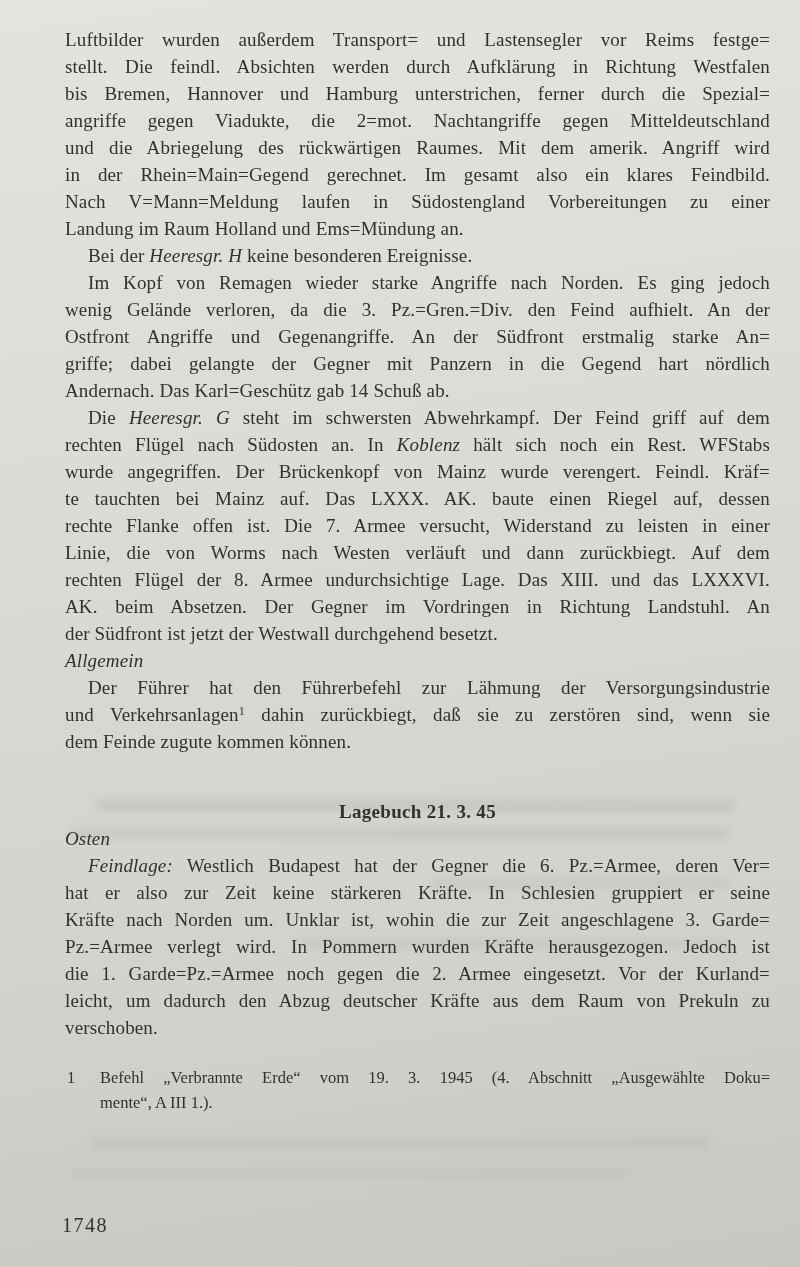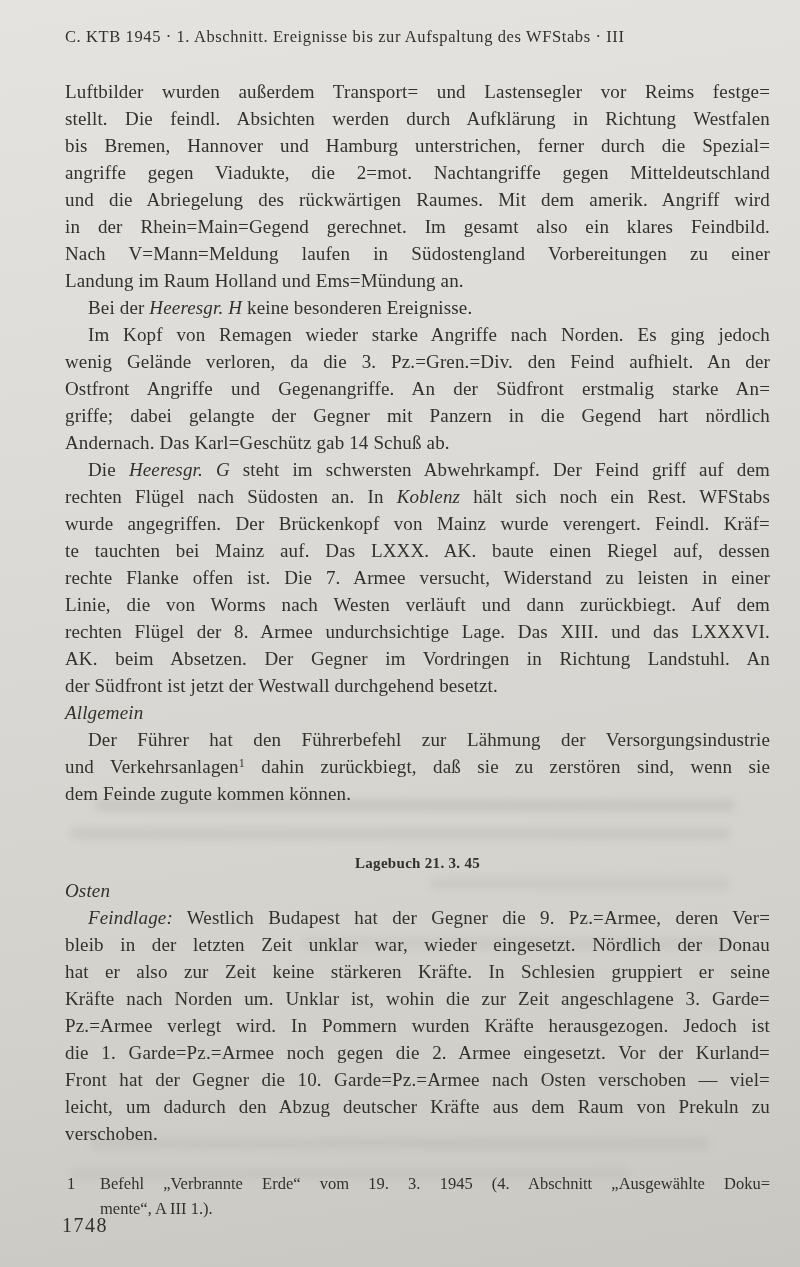--- a/index.html
+++ b/index.html
@@ -33,21 +33,21 @@
   }
   .line.last { text-align-last: left; }
   .para.indent .line:first-child { text-indent: 23px; }
   .it { font-style: italic; }
   sup { font-size: 12px; line-height: 0; vertical-align: 6px; }
   .center-heading {
     margin-top: 43px;
     line-height: 27px;
     text-align: center;
     font-weight: bold;
-    font-size: 15px;
+    font-size: 19px;
     letter-spacing: 0.3px;
   }
   .footnote {
     display: flex;
     margin-top: 24px;
     font-size: 16.5px;
   }
   .footnote .line { line-height: 25px; }
   .fn-num { width: 35px; flex: 0 0 35px; padding-left: 2px; box-sizing: border-box; line-height: 25px; }
   .fn-text { flex: 1; }
@@ -81,21 +81,20 @@
 <div class="page">
 
   <div class="smudge s1"></div>
   <div class="smudge s2"></div>
   <div class="smudge s3"></div>
   <div class="smudge s4"></div>
   <div class="smudge s5"></div>
   <div class="smudge s6"></div>
 
   <div class="content">
-    <div class="running-head">C. KTB 1945 · 1. Abschnitt. Ereignisse bis zur Aufspaltung des WFStabs · III</div>
 
     <div class="body-text">
         <div class="para">
           <div class="line"><span>Luftbilder wurden außerdem Transport= und Lastensegler vor Reims festge=</span></div>
           <div class="line"><span>stellt. Die feindl. Absichten werden durch Aufklärung in Richtung Westfalen</span></div>
           <div class="line"><span>bis Bremen, Hannover und Hamburg unterstrichen, ferner durch die Spezial=</span></div>
           <div class="line"><span>angriffe gegen Viadukte, die 2=mot. Nachtangriffe gegen Mitteldeutschland</span></div>
           <div class="line"><span>und die Abriegelung des rückwärtigen Raumes. Mit dem amerik. Angriff wird</span></div>
           <div class="line"><span>in der Rhein=Main=Gegend gerechnet. Im gesamt also ein klares Feindbild.</span></div>
           <div class="line"><span>Nach V=Mann=Meldung laufen in Südostengland Vorbereitungen zu einer</span></div>
@@ -128,27 +127,25 @@
         <div class="para indent">
           <div class="line"><span>Der Führer hat den Führerbefehl zur Lähmung der Versorgungsindustrie</span></div>
           <div class="line"><span>und Verkehrsanlagen</span><sup>1</sup><span> dahin zurückbiegt, daß sie zu zerstören sind, wenn sie</span></div>
           <div class="line last"><span>dem Feinde zugute kommen können.</span></div>
         </div>
         <div class="center-heading">Lagebuch 21. 3. 45</div>
         <div class="para">
           <div class="line last"><span class="it">Osten</span></div>
         </div>
         <div class="para indent">
-          <div class="line"><span class="it">Feindlage:</span><span> Westlich Budapest hat der Gegner die 9. Pz.=Armee, deren Ver=</span></div>
-          <div class="line"><span>bleib in der letzten Zeit unklar war, wieder eingesetzt. Nördlich der Donau</span></div>
+          <div class="line"><span class="it">Feindlage:</span><span> Westlich Budapest hat der Gegner die 6. Pz.=Armee, deren Ver=</span></div>
           <div class="line"><span>hat er also zur Zeit keine stärkeren Kräfte. In Schlesien gruppiert er seine</span></div>
           <div class="line"><span>Kräfte nach Norden um. Unklar ist, wohin die zur Zeit angeschlagene 3. Garde=</span></div>
           <div class="line"><span>Pz.=Armee verlegt wird. In Pommern wurden Kräfte herausgezogen. Jedoch ist</span></div>
           <div class="line"><span>die 1. Garde=Pz.=Armee noch gegen die 2. Armee eingesetzt. Vor der Kurland=</span></div>
-          <div class="line"><span>Front hat der Gegner die 10. Garde=Pz.=Armee nach Osten verschoben — viel=</span></div>
           <div class="line"><span>leicht, um dadurch den Abzug deutscher Kräfte aus dem Raum von Prekuln zu</span></div>
           <div class="line last"><span>verschoben.</span></div>
         </div>
       </div>
 
     <div class="footnote">
       <span class="fn-num">1</span>
       <div class="fn-text">
         <div class="line">Befehl „Verbrannte Erde“ vom 19. 3. 1945 (4. Abschnitt „Ausgewählte Doku=</div>
         <div class="line last">mente“, A III 1.).</div>

